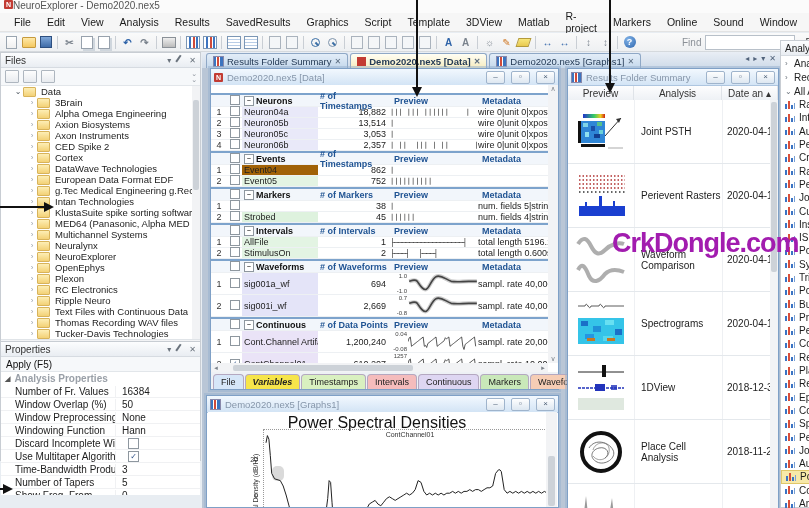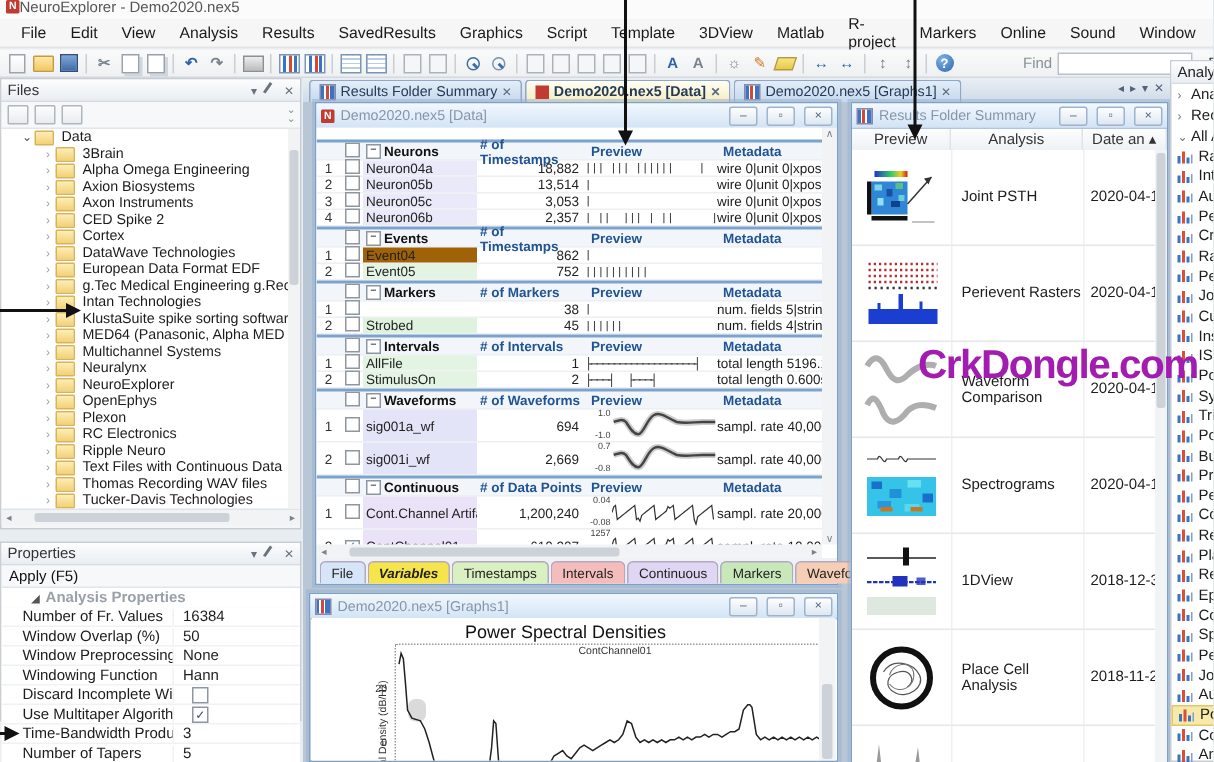--- a/index.html
+++ b/index.html
@@ -55,21 +55,21 @@
   .tree-item .lbl{font-size:9.5px;color:#1c1c1c;}
   .tree-item.root{padding-left:12px;}
   .tree-item.child{padding-left:26px;}
   .vscroll{position:absolute;right:0;top:0;width:8px;height:100%;background:#f2f3f5;}
   .vscroll .thumb{position:absolute;left:1px;width:6px;background:#cdd2d8;border-radius:2px;}
   .hscroll{height:10px;background:#f2f3f5;display:flex;align-items:center;position:relative;}
   .hscroll .arr{width:10px;text-align:center;color:#7b828a;font-size:7px;}
   .hscroll .thumb{position:absolute;left:22px;width:130px;height:6px;top:2px;background:#cdd2d8;border-radius:2px;}
   .hscroll .arr.right{position:absolute;right:0;}
   .applyrow{height:14px;display:flex;align-items:center;padding-left:5px;background:#f6f8fa;border-bottom:1px solid #e2e6ea;color:#111;}
-  .prop-group{height:13px;display:flex;align-items:center;padding-left:20px;background:#fff;color:#9aa0a8;font-weight:bold;}
+  .prop-group{height:13px;display:flex;align-items:center;padding-left:4px;background:#fff;color:#9aa0a8;font-weight:bold;}
   .prop-group .tri{color:#555;font-size:7px;margin-right:4px;}
   .props{background:#fff;height:110px;overflow:hidden;}
   .prop-row{height:12px;display:flex;align-items:center;border-bottom:1px solid #f0f1f3;}
   .prop-row .pl{width:100px;padding-left:14px;overflow:hidden;white-space:nowrap;color:#1c1c1c;border-right:1px solid #f0f1f3;flex:0 0 auto;}
   .prop-row .pv{padding-left:6px;color:#1c1c1c;}
   .cb{display:inline-block;width:9px;height:9px;border:1px solid #8e979f;background:#fff;font-size:8px;line-height:9px;text-align:center;color:#2c4f86;}
   .cb.on::after{content:"✓";}
   
   .mdi{position:absolute;left:202px;top:52px;width:578px;height:456px;background:#b9c6d6;overflow:hidden;}
   .tabstrip{position:absolute;left:0;top:0;width:578px;height:16px;background:linear-gradient(#e9eef5,#cfdbe9);display:flex;align-items:flex-end;padding-left:4px;box-sizing:border-box;}
@@ -108,21 +108,21 @@
   .wv{display:flex;align-items:stretch;height:100%;width:100%;}
   .wv .ylab{display:flex;flex-direction:column;justify-content:space-between;align-items:flex-end;font-size:6px;color:#444;width:18px;padding:1px 1px 1px 0;box-sizing:border-box;}
   .wv svg{flex:1;height:100%;}
   .tablescroll{position:absolute;right:0;top:16px;width:10px;bottom:26px;background:#f2f3f5;display:flex;flex-direction:column;justify-content:space-between;align-items:center;color:#7b828a;font-size:7px;}
   .table-hscroll{position:absolute;left:0;bottom:17px;width:337px;height:9px;}
   .btabs{position:absolute;left:0;bottom:0;width:100%;height:17px;background:#eef1f5;display:flex;align-items:flex-end;padding-left:2px;box-sizing:border-box;gap:1px;}
   .btab{height:14px;padding:0 7px;display:flex;align-items:center;border:1px solid #b4a8c0;border-bottom:none;border-radius:4px 4px 0 0;font-size:9px;color:#222;white-space:nowrap;}
   .btab.active{font-weight:bold;font-style:italic;}
   
   .chartarea{position:absolute;left:1px;top:16px;right:12px;bottom:0;background:#fff;overflow:hidden;}
-  .charttitle{text-align:center;font-size:12px;color:#111;margin-top:2px;}
+  .charttitle{text-align:center;font-size:16px;color:#111;margin-top:2px;}
   .psdframe{position:absolute;left:55px;top:17px;width:292px;height:120px;border:1px dotted #999;}
   .psdsub{position:absolute;top:1px;width:100%;text-align:center;font-size:7px;color:#333;}
   .psdylab{position:absolute;left:38px;top:30px;font-size:7px;color:#333;transform:rotate(-90deg);transform-origin:left top;white-space:nowrap;}
   .psdtick{position:absolute;font-size:7px;color:#333;text-align:right;width:12px;}
   .gwin-scroll{position:absolute;right:1px;top:16px;width:11px;bottom:0;background:#f2f3f5;}
   .gwin-scroll .thumb{position:absolute;left:2px;top:44px;width:7px;height:50px;background:#cdd2d8;border-radius:2px;}
   
   .rhead{display:flex;height:14px;border-bottom:1px solid #cfd5dc;background:linear-gradient(#fdfdfe,#eef1f5);align-items:center;color:#333;}
   .rhead>div{border-right:1px solid #dfe3e8;height:100%;display:flex;align-items:center;justify-content:center;box-sizing:border-box;}
   .rbody{position:absolute;left:0;top:31px;right:8px;bottom:0;overflow:hidden;background:#fff;}
@@ -509,21 +509,21 @@
           <div class="thumb" style="top:14px;height:90px;"></div>
         </div>
   </div>
   <div class="hscroll">
     <span class="arr">◂</span>
         <div class="thumb"></div>
         <span class="arr right">▸</span>
   </div>
 </div>
 
-<div class="panel" style="left:0;top:361px;width:201px;height:120px;border-bottom:none;">
+<div class="panel" style="left:0;top:341px;width:201px;height:120px;border-bottom:none;">
   <div class="panel-hd">
     <span>Properties</span>
     <span class="sp"></span>
     <span class="hd-btn">▾</span>
     <span class="pin-icon"></span>
     <span class="hd-btn">✕</span>
   </div>
   <div class="applyrow">Apply (F5)</div>
   <div class="prop-group">
     <span class="tri">◢</span>

